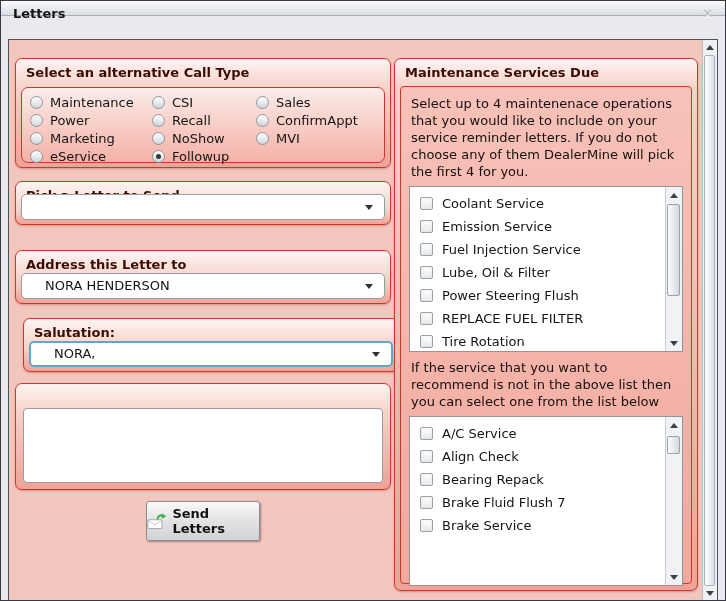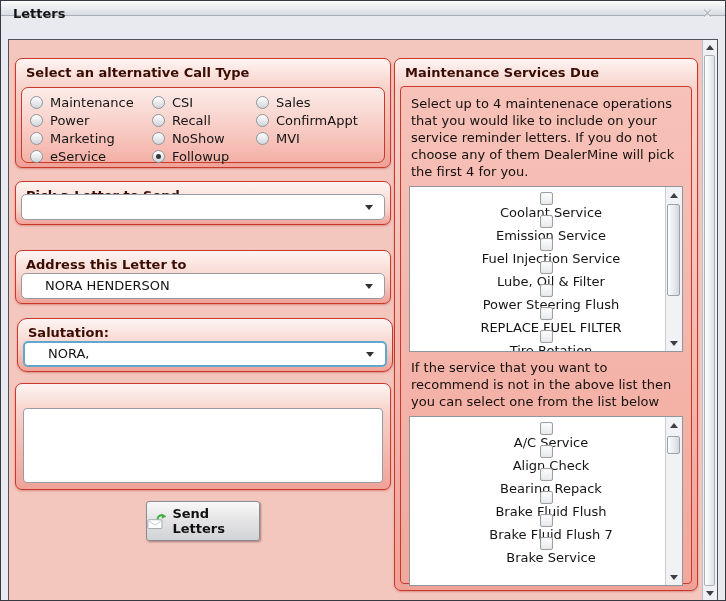--- a/index.html
+++ b/index.html
@@ -67,21 +67,21 @@
 
   
   .svc-inner{position:absolute;left:5px;right:5px;top:27px;bottom:6px;
     border:1px solid #c8382b;border-radius:4px;
     background:linear-gradient(180deg,#f7c2b9 0%,#f2a89d 100%);
     padding:7px 8px 6px 8px;}
   .svc-desc{font-size:13px;line-height:17px;color:#15100e;margin:1px 2px 6px 2px;}
 
   .listbox{position:relative;background:#fff;border:1px solid #8f959c;
     overflow:hidden;padding:5px 0 0 0;}
-  .lrow{height:23px;display:flex;align-items:center;padding-left:10px;flex-direction:column;}
+  .lrow{height:23px;display:flex;align-items:center;padding-left:10px;}
   .cbox{width:13px;height:13px;border:1px solid #9aa0a6;border-radius:2px;
     background:linear-gradient(180deg,#fdfdfd 0%,#e7e9eb 100%);
     box-shadow:inset 0 0 1px #c6c9cd;margin-right:9px;flex:0 0 auto;}
   .lrow .lbl{font-size:13px;color:#141414;white-space:nowrap;}
 
   
   .sbar{position:absolute;right:0;top:0;bottom:0;width:17px;
     background:#f1f2f4;border-left:1px solid #c9cdd3;}
   .sbar .sbtn{position:absolute;left:0;width:16px;height:16px;
     display:flex;align-items:center;justify-content:center;}
@@ -176,21 +176,21 @@
     </div>
 
     <div class="panel" style="left:6px;top:210px;width:376px;height:54px;">
       <div class="panel-h">Address this Letter to</div>
       <div class="combo">
         <span>NORA HENDERSON</span>
         <span class="arrow"></span>
       </div>
     </div>
 
-    <div class="panel" style="left:8px;top:278px;width:376px;height:54px;border-radius:10px;">
+    <div class="panel" style="left:14px;top:278px;width:376px;height:54px;">
       <div class="panel-h">Salutation:</div>
       <div class="combo focus">
         <span>NORA,</span>
         <span class="arrow"></span>
       </div>
     </div>
 
     <div class="panel" style="left:6px;top:343px;width:376px;height:107px;">
       <div class="comments-box"></div>
     </div>
@@ -261,24 +261,20 @@
           <div class="lrow">
             <span class="cbox"></span>
             <span class="lbl">Align Check</span>
             </div>
           <div class="lrow">
             <span class="cbox"></span>
             <span class="lbl">Bearing Repack</span>
             </div>
           <div class="lrow">
             <span class="cbox"></span>
-            <span class="lbl">Brake Fluid Flush</span>
-            </div>
-          <div class="lrow">
-            <span class="cbox"></span>
             <span class="lbl">Brake Fluid Flush 7</span>
             </div>
           <div class="lrow">
             <span class="cbox"></span>
             <span class="lbl">Brake Service</span>
             </div>
           <div class="sbar">
             <div class="sbtn up">
                 <span class="tri-up"></span>
               </div>

